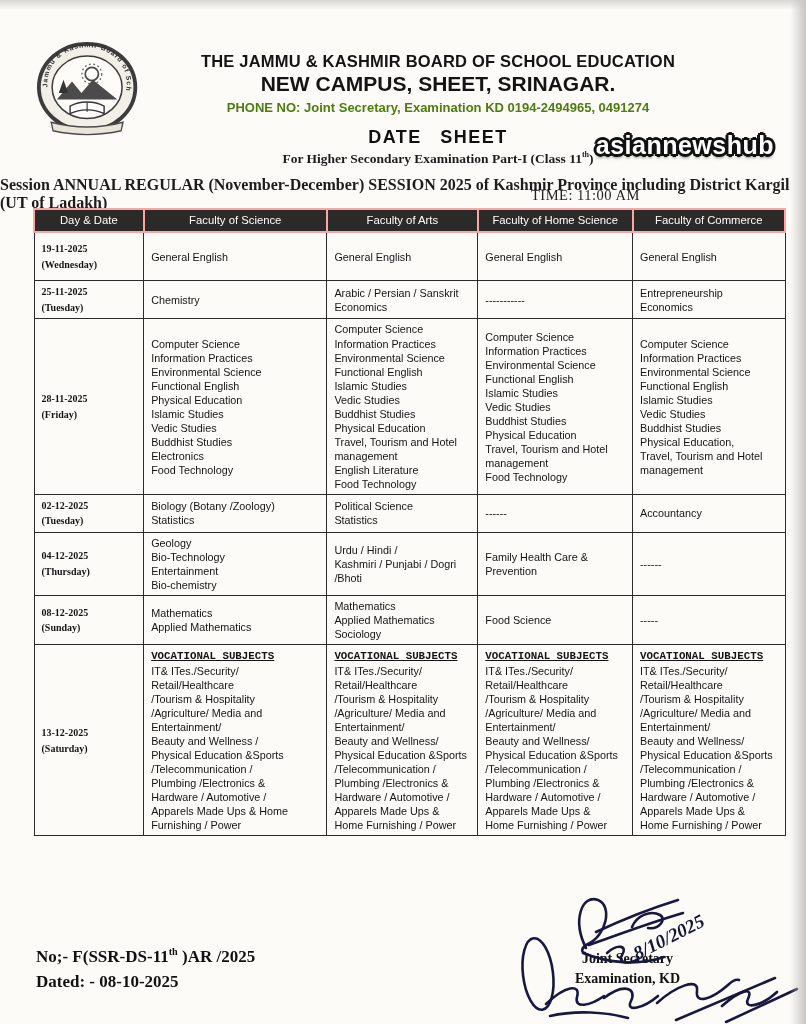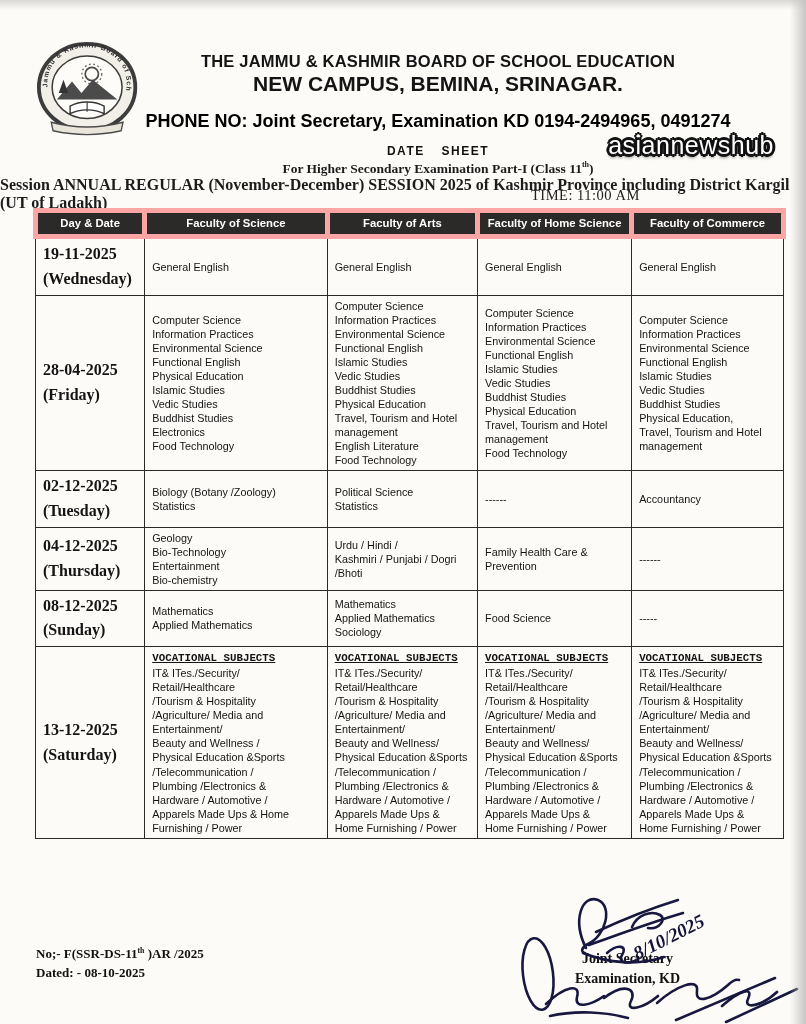--- a/index.html
+++ b/index.html
@@ -14,66 +14,66 @@
   .edge-top { position:absolute; left:0; top:0; width:100%; height:10px;
     background:linear-gradient(to bottom,#d9d8d5,rgba(252,251,248,0)); }
 
   
   .header { position:absolute; left:0; top:0; width:100%; height:208px; }
   .logo { position:absolute; left:30px; top:40px; width:118px; height:104px; }
   .head-center { position:absolute; left:88px; top:0; width:700px; text-align:center; }
   .org1 { margin-top:52px; font-weight:bold; font-size:16.5px; letter-spacing:.2px;
     font-family:"Liberation Sans",sans-serif; color:#141414; }
   .org2 { font-weight:bold; font-size:21px; margin-top:1px; color:#141414; }
-  .phone { margin-top:15px; font-weight:bold; font-size:18px; color:#000000; }
-  .doc-title { margin-top:12px; font-weight:bold; font-size:12px; letter-spacing:1.5px;
+  .phone { margin-top:4px; font-weight:bold; font-size:13px; color:#4d7c0f; }
+  .doc-title { margin-top:12px; font-weight:bold; font-size:18px; letter-spacing:1.5px;
     word-spacing:12px; color:#111; }
   .sub1 { margin-top:2px; font-family:Liberation Serif, serif; font-weight:bold; font-size:13.5px; }
   .session { position:absolute; left:0; top:176px; width:100%; text-align:left;
     font-family:"Liberation Serif",serif; font-weight:bold; font-size:16px; }
   .time { position:absolute; left:531px; top:187px; font-family:"Liberation Serif",serif;
     font-size:14.5px; color:#222; letter-spacing:.5px; }
   sup { font-size:.6em; }
 
   .watermark { position:absolute; right:32px; top:131px;
-    font-weight:400; font-size:25px; letter-spacing:.5px; color:#fff;
+    font-weight:700; font-size:25px; letter-spacing:.5px; color:#fff;
     text-shadow:
       -2px -2px 0 #111, 2px -2px 0 #111, -2px 2px 0 #111, 2px 2px 0 #111,
       -3px 0 0 #111, 3px 0 0 #111, 0 -3px 0 #111, 0 3px 0 #111,
       0 4px 3px rgba(0,0,0,.45);
     padding-left: 18px;
   }
 
   
   table.sheet { position:absolute; left:33px; top:208px; width:753px;
     border-collapse:collapse; table-layout:fixed;
     font-size:10.8px; line-height:1.3; color:#141414; }
   table.sheet col.c0 { width:14.6%; }
   table.sheet col.c1 { width:24.4%; }
   table.sheet col.c2 { width:20.1%; }
   table.sheet col.c3 { width:20.6%; }
   table.sheet col.c4 { width:20.3%; }
   table.sheet th {
-    background:#2b2a29; color:#fff; font-weight:bold; font-size:11.3px;
-    border:5px solid #fca5a5; padding:4px 3px; line-height:1.15;
+    background:#2b2a29; color:#fff; font-weight:normal; font-size:11.3px;
+    border:2px solid #fca5a5; padding:4px 3px; line-height:1.15;
   }
   table.sheet td {
     border:1.6px solid #2a2a2a; vertical-align:middle;
     padding:3px 7px; white-space:pre-line;
   }
   td.datecell { font-family:"Liberation Serif",serif; font-weight:bold;
-    font-size:16px; line-height:1.55; white-space:pre-line; padding-left:6px;margin-top:12px; }
+    font-size:10px; line-height:1.55; white-space:pre-line; padding-left:6px;margin-top:12px; }
   tr.h48 td{height:49px;} tr.h50 td{height:50px;} tr.h35 td{height:35px;}
   tr.h175 td{height:175px;} tr.h34 td{height:34px;} tr.h56 td{height:56px;}
   tr.h41 td{height:41px;} tr.h184 td{height:184px; vertical-align:top; padding-top:4px;}
   .voctitle { font-weight:bold; text-decoration:underline; margin-bottom:1px;font-family:Liberation Mono, monospace; }
 
   
   .footer-left { position:absolute; left:36px; top:945px;
-    font-family:"Liberation Serif",serif; font-weight:bold; font-size:13px;
+    font-family:"Liberation Serif",serif; font-weight:bold; font-size:17px;
     line-height:1.45; color:#111; }
   .signatory { position:absolute; left:540px; top:949px; width:175px; text-align:center;
     font-family:"Liberation Serif",serif; font-weight:bold; font-size:14px;
     line-height:1.4; color:#111; }
   .sig-overlay { position:absolute; left:486px; top:886px; width:320px; height:138px; }
   .sig-overlay path, .sig-overlay ellipse { fill:none; stroke:#17173f;
     stroke-width:2.6; stroke-linecap:round; stroke-linejoin:round; }
   .sig-date { font-family:"Liberation Serif",serif; font-style:italic;
     font-weight:bold; font-size:19px; fill:#14143a; }
 </style>
@@ -96,21 +96,21 @@
       <circle cx="63" cy="36" r="10.5" fill="none" stroke="#6a6a6a" stroke-width="1.4" stroke-dasharray="2 2.6"></circle>
       <path d="M 26,63 L 42,44 L 52,56 L 64,42 L 90,63 Z" fill="#4b4b4b"></path>
       <path d="M 28,56 L 33,42 L 38,56 Z" fill="#343434"></path>
       <path d="M 40,70 C 50,64 66,64 76,70 L 76,78 C 66,72.5 50,72.5 40,78 Z" fill="#ffffff" stroke="#343434" stroke-width="1.5"></path>
       <line x1="58" y1="66" x2="58" y2="76" stroke="#343434" stroke-width="1.2"></line>
       <path d="M 20,87 Q 58,97 96,87 L 94,96 Q 58,104 22,96 Z" fill="#e9e5db" stroke="#4a4a4a" stroke-width="1.4"></path>
     </svg>
 
     <div class="head-center">
       <div class="org1">THE JAMMU &amp; KASHMIR BOARD OF SCHOOL EDUCATION</div>
-      <div class="org2">NEW CAMPUS, BEMINA, SRINAGAR.</div>
+      <div class="org2">NEW CAMPUS, SHEET, SRINAGAR.</div>
       <div class="phone">PHONE NO: Joint Secretary, Examination KD 0194-2494965, 0491274</div>
       <div class="doc-title">DATE  SHEET</div>
       <div class="sub1"><span>For Higher Secondary Examination Part-I (Class 11</span><sup>th</sup><span>)</span></div>
     </div>
 
     <div class="session">Session ANNUAL REGULAR (November-December) SESSION 2025 of Kashmir Province including District Kargil (UT of Ladakh)</div>
     <div class="time">TIME: 11:00 AM</div>
     <div class="watermark">asiannewshub</div>
   </div>
 
@@ -133,22 +133,32 @@
     </thead>
     <tbody>
       <tr class="h48">
         <td class="datecell"><span>19-11-2025</span>
 <span>(Wednesday)</span></td>
         <td>General English</td>
         <td>General English</td>
         <td>General English</td>
         <td>General English</td>
       </tr>
+      <tr class="h35">
+        <td class="datecell"><span>25-11-2025</span>
+<span>(Tuesday)</span></td>
+        <td>Chemistry</td>
+        <td>Arabic / Persian / Sanskrit
+Economics</td>
+        <td>-----------</td>
+        <td>Entrepreneurship
+Economics</td>
+      </tr>
       <tr class="h175">
-        <td class="datecell"><span>28-04-2025</span>
+        <td class="datecell"><span>28-11-2025</span>
 <span>(Friday)</span></td>
         <td>Computer Science
 Information Practices
 Environmental Science
 Functional English
 Physical Education
 Islamic Studies
 Vedic Studies
 Buddhist Studies
 Electronics

